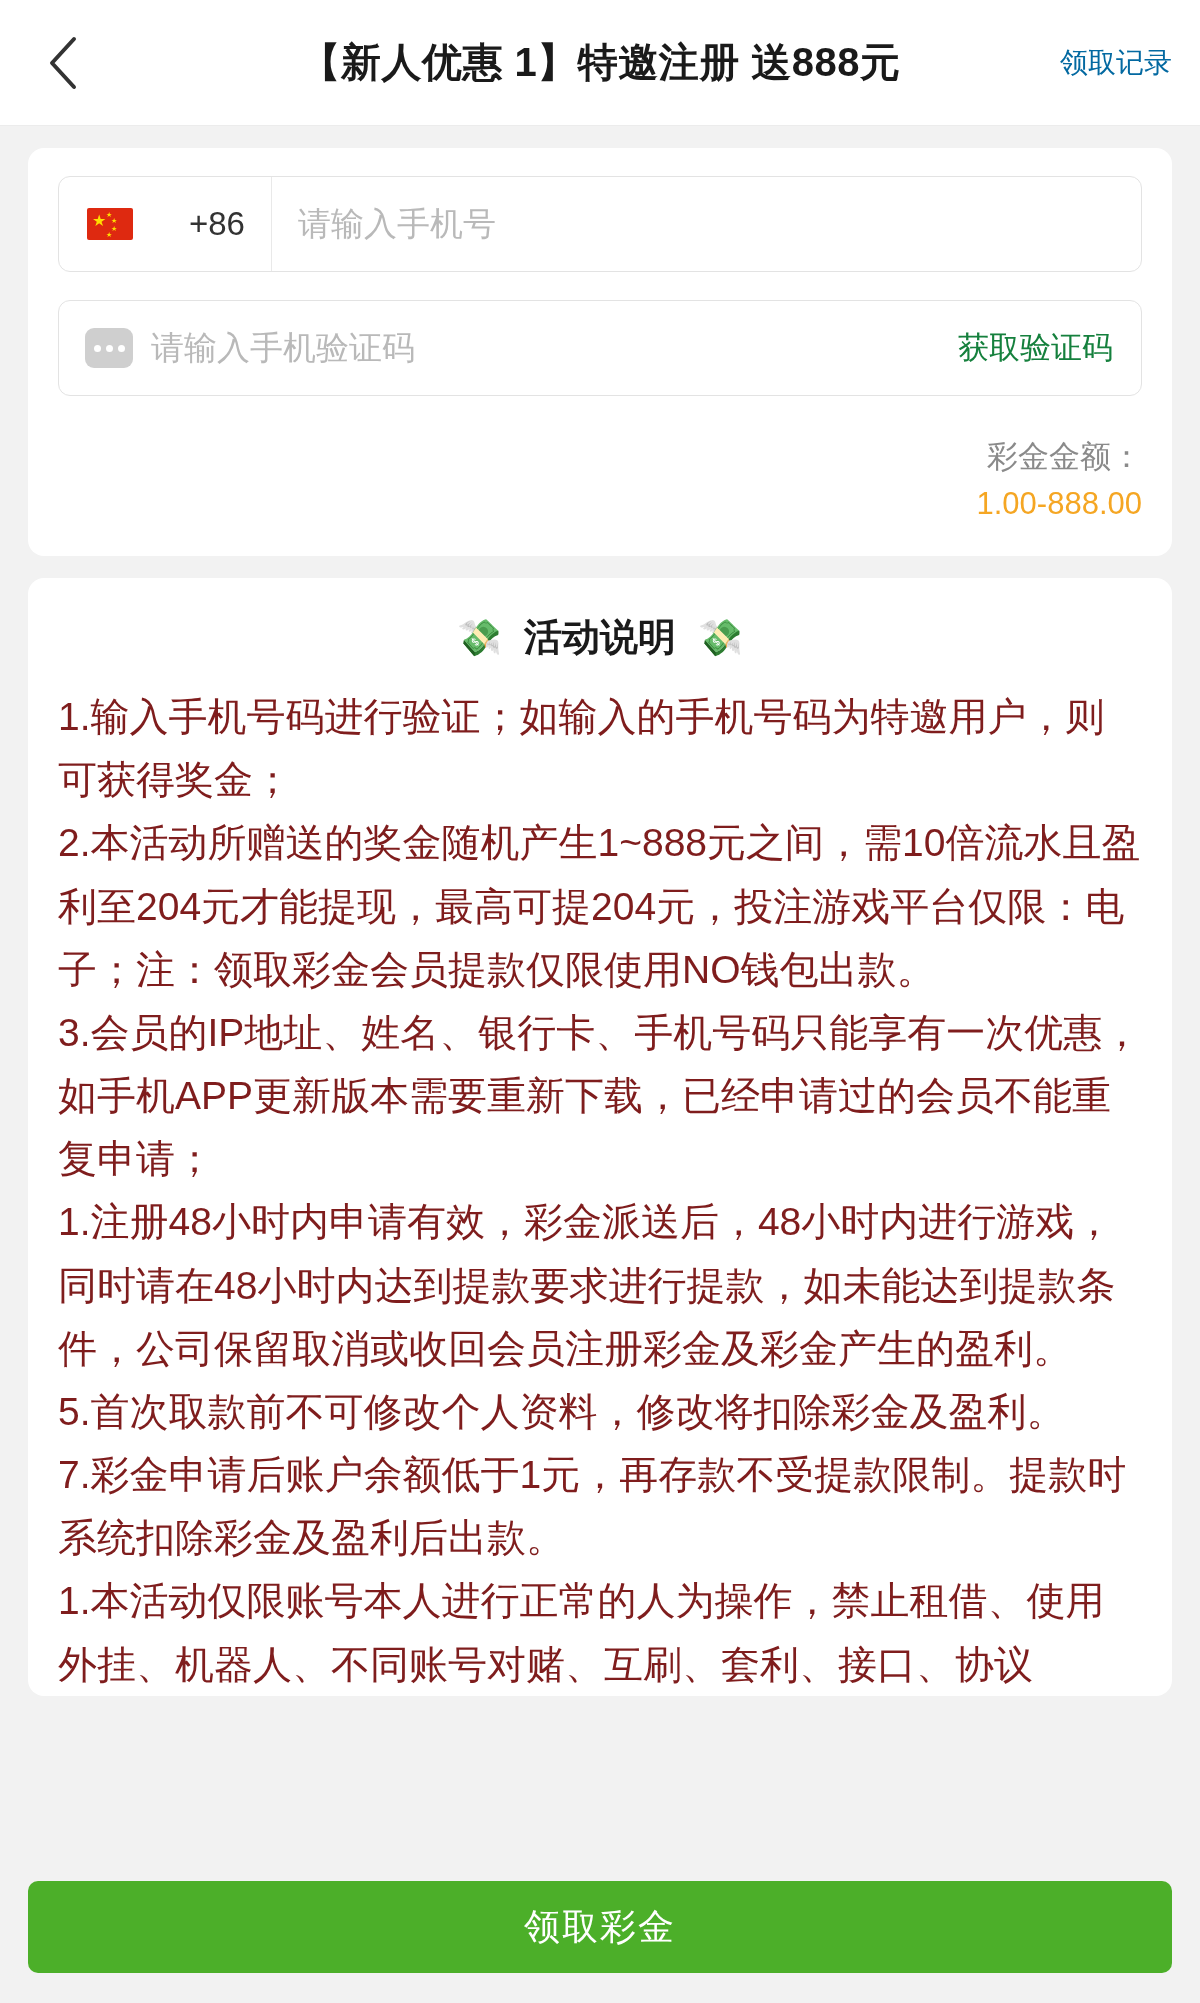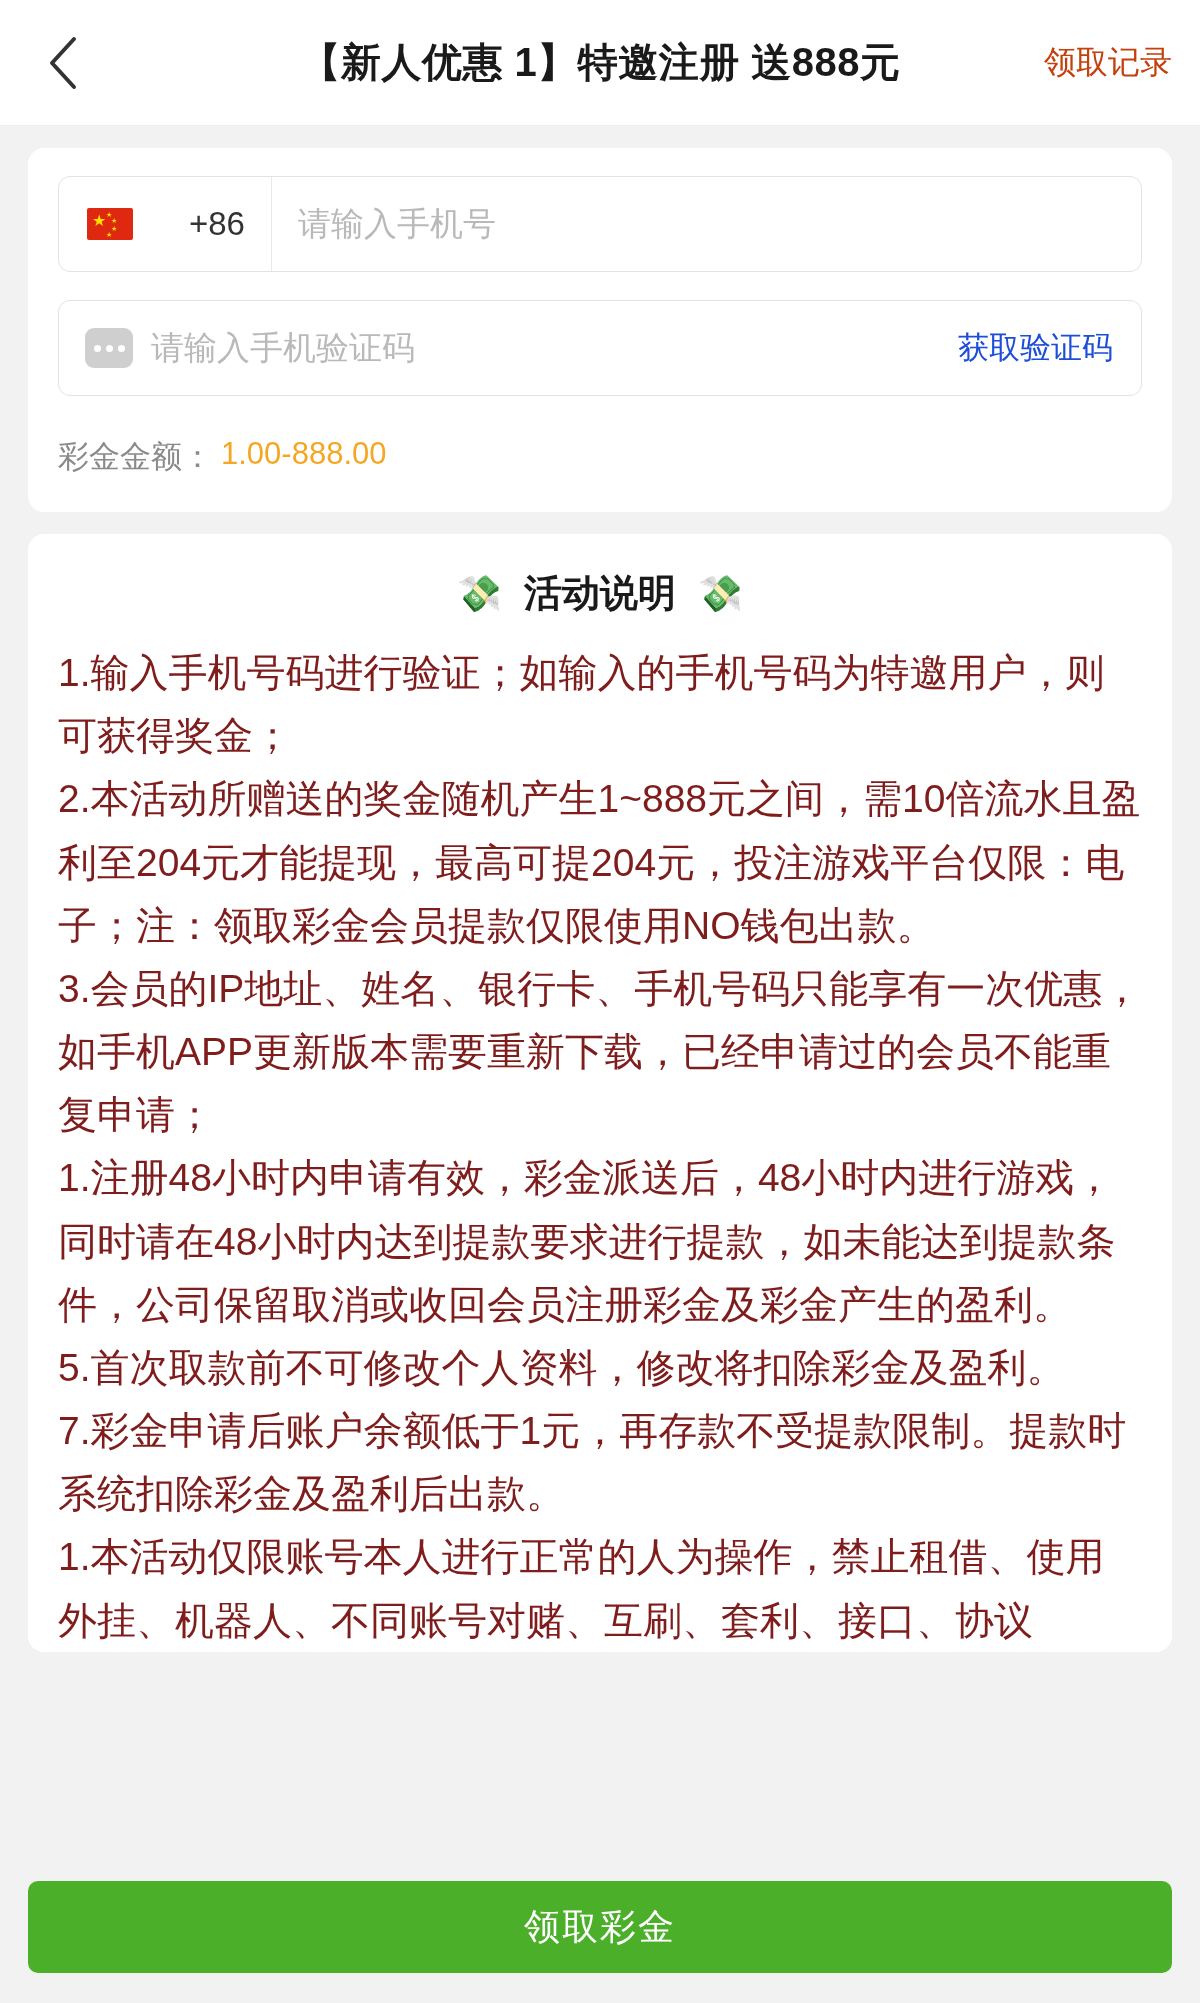--- a/index.html
+++ b/index.html
@@ -45,22 +45,22 @@
     left: 1px; right: 0;
     text-align: center;
     font-size: 40px;
     font-weight: bold;
     color: #1a1a1a;
     letter-spacing: 0.5px;
     pointer-events: none;
   }
   .header-right {
     margin-left: auto;
-    font-size: 32px;
-    color: #c2410c;
+    font-size: 28px;
+    color: #0369a1;
     cursor: pointer;
     z-index: 2;
     white-space: nowrap;
   }
 
   
   .content {
     flex: 1;
     overflow: hidden;
     padding: 22px 28px 0 28px;
@@ -151,32 +151,33 @@
   }
   .code-icon i {
     width: 7px; height: 7px;
     border-radius: 50%;
     background: #ffffff;
     display: block;
   }
   .field-input.with-icon { padding-left: 18px; }
   .get-code {
     font-size: 31px;
-    color: #1d4ed8;
+    color: #15803d;
     padding: 0 28px 0 10px;
     cursor: pointer;
     white-space: nowrap;
   }
 
   .amount-row {
     margin-top: 40px;
     display: flex;
-    align-items: flex-start;
+    align-items: flex-end;
     gap: 8px;
     font-size: 31px;
+    flex-direction: column;
   }
   .amount-label { color: #8a8a8a; }
   .amount-value { color: #f5a623; font-weight: 500; }
 
   
   .rules-card {
     background: #ffffff;
     border-radius: 16px;
     padding: 34px 30px 0 30px;
     flex: 1;

